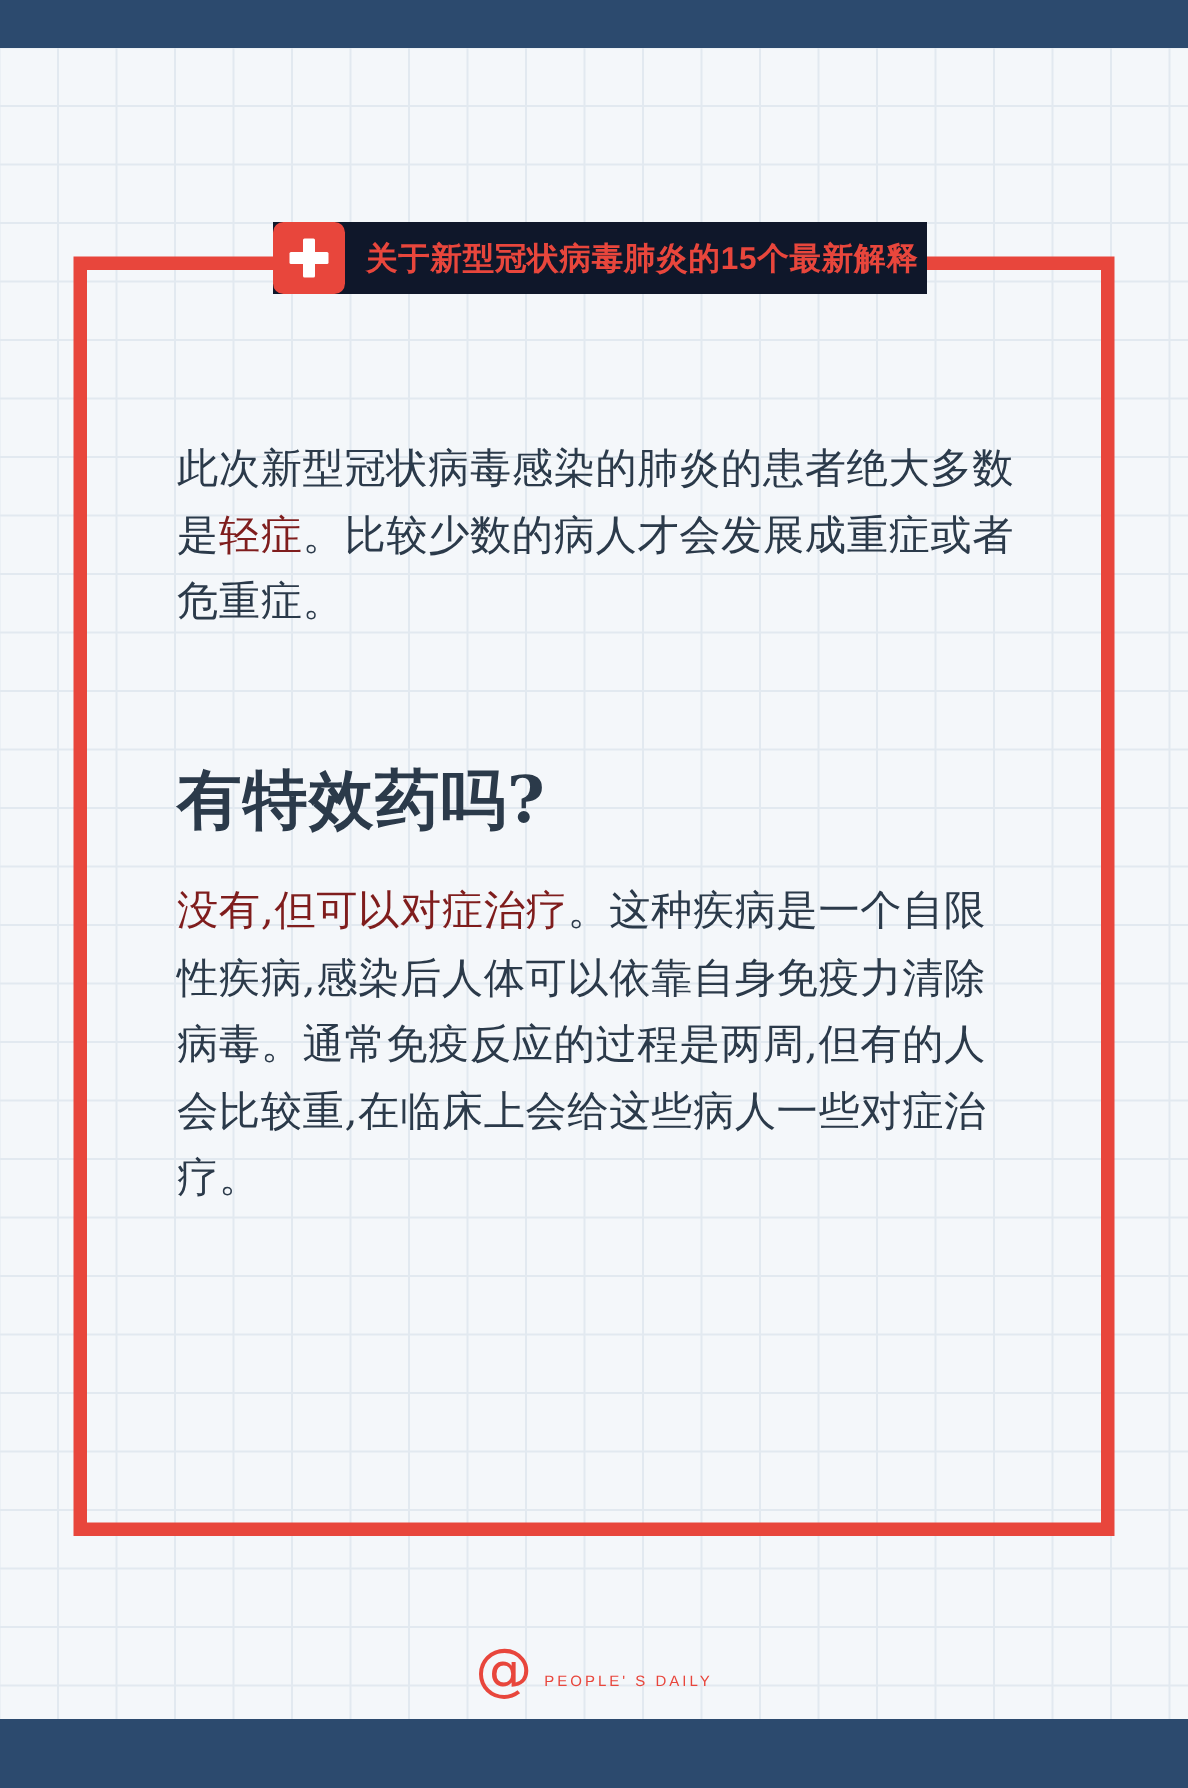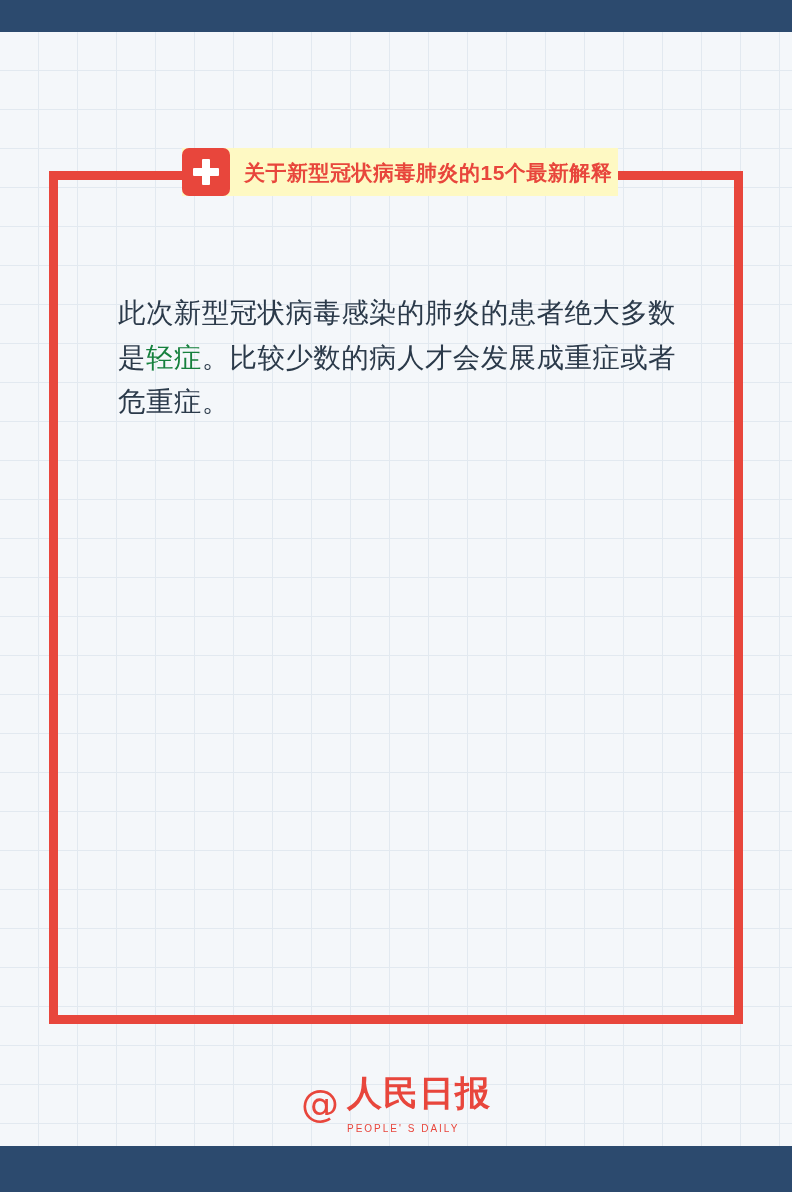--- a/index.html
+++ b/index.html
@@ -67,21 +67,21 @@
 
   
   .header {
     position: absolute;
     left: 182px;
     top: 148px;
     height: 48px;
     display: flex;
     align-items: center;
     gap: 14px;
-    background: #fef9c3;
+    background: #0f172a;
     padding: 0 6px 0 0;
   }
   .cross-badge {
     width: 48px;
     height: 48px;
     background: #e8463c;
     border-radius: 7px;
     position: relative;
     flex: none;
   }
@@ -134,21 +134,21 @@
 
   .q-body {
     font-family: "DejaVu Serif", "Liberation Serif", serif;
     font-size: 27.5px;
     color: #2b3a4a;
     line-height: 1.62;
     letter-spacing: 0.4px;
     margin: 0;
   }
   .hl {
-    color: #15803d;
+    color: #7f1d1d;
   }
 
   .block-2 {
     margin-top: 86px;
   }
 
   
   .footer-logo {
     position: absolute;
     left: 0;
@@ -203,24 +203,27 @@
     <div class="cross-badge"></div>
     <div class="header-title">关于新型冠状病毒肺炎的15个最新解释</div>
   </div>
 
   <div class="content">
 
     <div class="block block-1">
       <p class="q-body"><span>此次新型冠状病毒感染的肺炎的患者绝大多数是</span><span class="hl">轻症</span><span>。比较少数的病人才会发展成重症或者危重症。</span></p>
     </div>
 
+    <div class="block block-2">
+      <h2 class="q-title">有特效药吗?</h2>
+      <p class="q-body"><span class="hl">没有,但可以对症治疗</span><span>。这种疾病是一个自限性疾病,感染后人体可以依靠自身免疫力清除病毒。通常免疫反应的过程是两周,但有的人会比较重,在临床上会给这些病人一些对症治疗。</span></p>
+    </div>
 
   </div>
 
   <div class="footer-logo">
     <span class="at-mark">@</span>
     <span class="logo-text-wrap">
-      <span class="logo-cn">人民日报</span>
       <span class="logo-en">PEOPLE' S DAILY</span>
     </span>
   </div>
 
 </div>
 
 </body></html>

